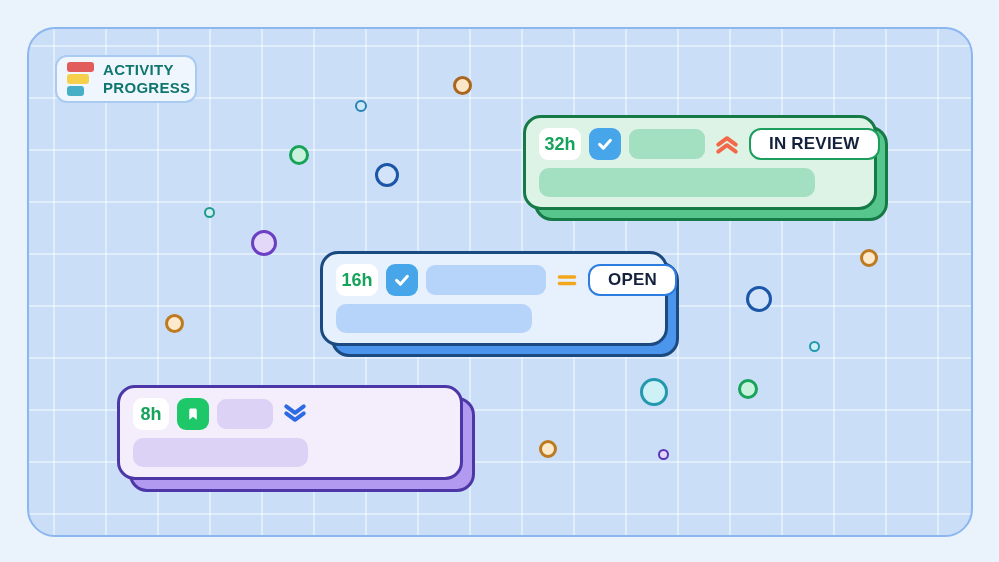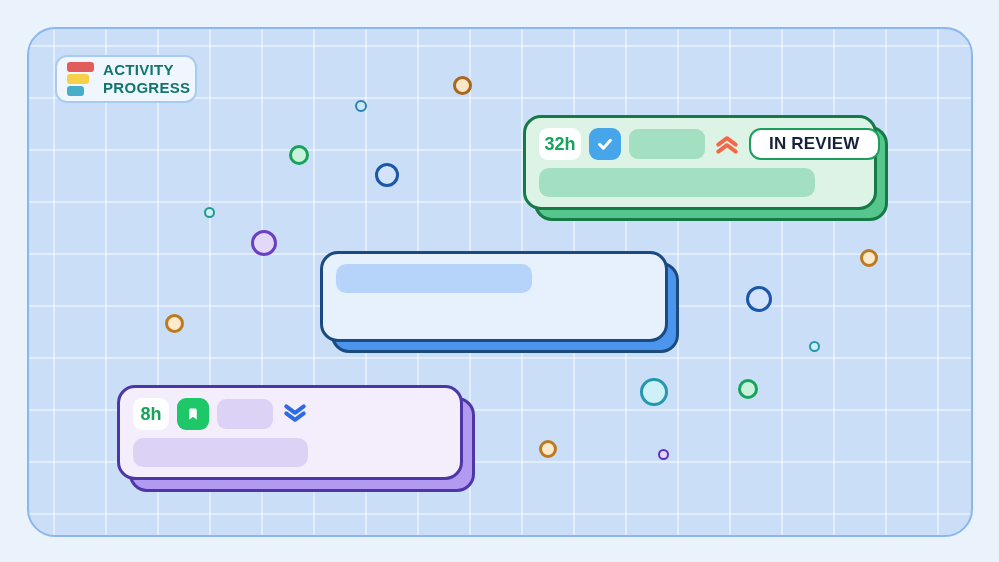--- a/index.html
+++ b/index.html
@@ -179,20 +179,36 @@
           <path d="M4.5 10.5 L12 5 L19.5 10.5" fill="none" stroke="#f26849" stroke-width="3.4" stroke-linecap="round" stroke-linejoin="round"></path>
           <path d="M4.5 16.5 L12 11 L19.5 16.5" fill="none" stroke="#f26849" stroke-width="3.4" stroke-linecap="round" stroke-linejoin="round"></path>
         </svg>
       </div>
       <div class="status-badge">IN REVIEW</div>
     </div>
     <div class="body-bar"></div>
   </div>
 
   <div class="card card-open">
+    <div class="card-row">
+      <div class="hours-chip">16h</div>
+      <div class="checkbox">
+        <svg width="20" height="20" viewBox="0 0 24 24">
+          <path d="M5.5 12.5 L10 17 L18.5 7.5" fill="none" stroke="#ffffff" stroke-width="3.6" stroke-linecap="round" stroke-linejoin="round"></path>
+        </svg>
+      </div>
+      <div class="pill"></div>
+      <div class="priority">
+        <svg width="26" height="20" viewBox="0 0 24 20">
+          <path d="M4.5 7 L19.5 7" stroke="#f2a71f" stroke-width="3.6" stroke-linecap="round"></path>
+          <path d="M4.5 13.5 L19.5 13.5" stroke="#f2a71f" stroke-width="3.6" stroke-linecap="round"></path>
+        </svg>
+      </div>
+      <div class="status-badge">OPEN</div>
+    </div>
     <div class="body-bar"></div>
   </div>
 
   <div class="card card-progress">
     <div class="card-row">
       <div class="hours-chip">8h</div>
       <div class="bookmark-box">
         <svg width="18" height="18" viewBox="0 0 24 24">
           <path d="M7 6.5 C7 5.4 7.9 4.5 9 4.5 L15 4.5 C16.1 4.5 17 5.4 17 6.5 L17 19.5 L12 15.5 L7 19.5 Z" fill="#ffffff"></path>
         </svg>

